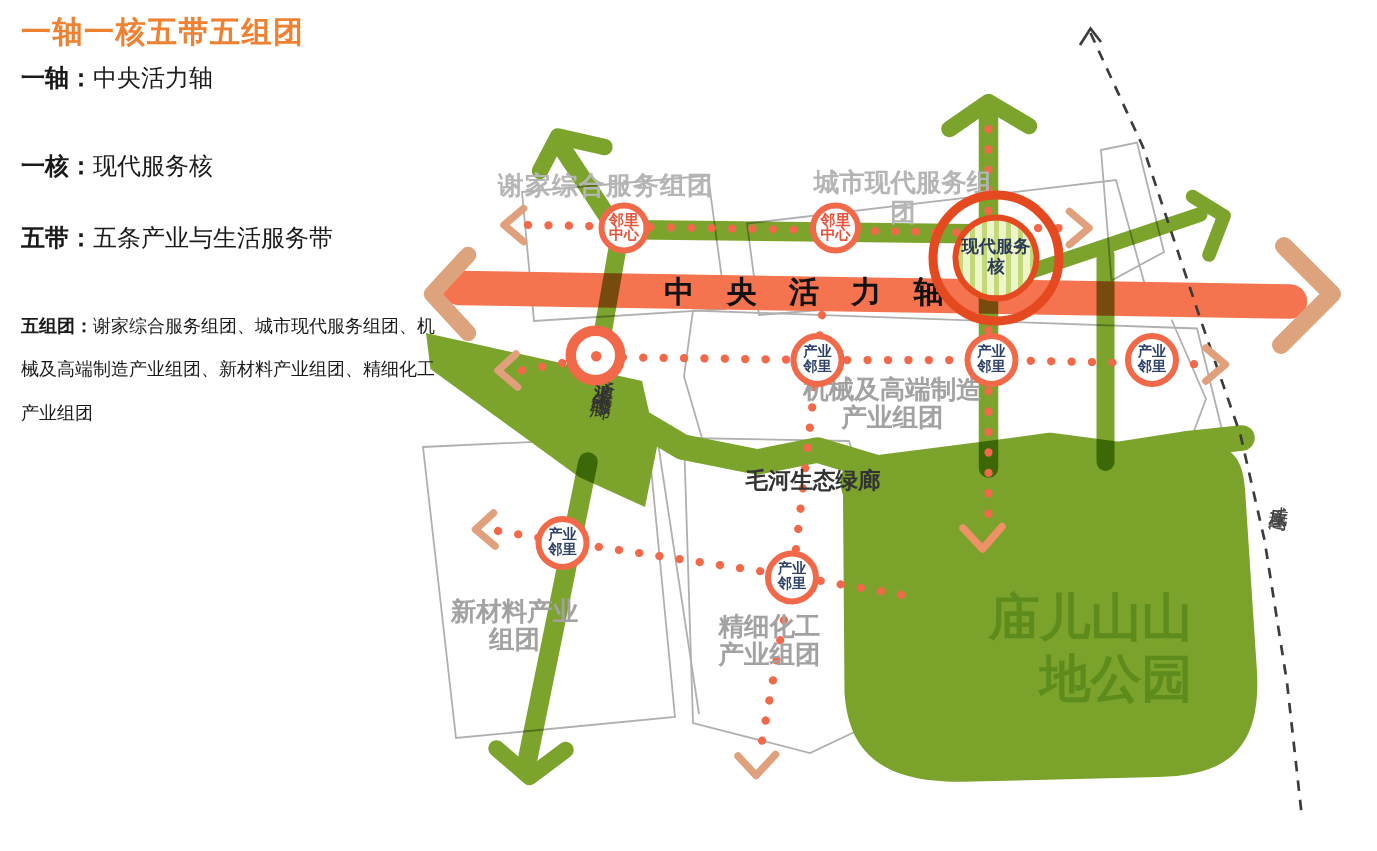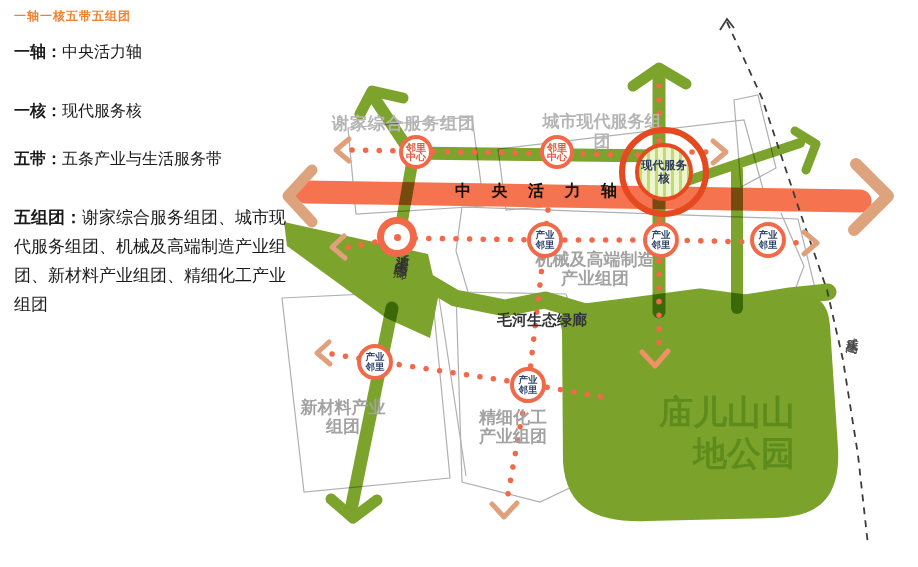--- a/index.html
+++ b/index.html
@@ -1,31 +1,31 @@
 <!DOCTYPE html>
 <html><head>
 <meta charset="utf-8">
 <style>
   html,body{margin:0;padding:0;}
   body{width:918px;height:567px;position:relative;background:#ffffff;overflow:hidden;
        font-family:"Liberation Sans","DejaVu Sans",sans-serif;}
   #map-svg{position:absolute;left:0;top:0;}
 
   
-  .title{position:absolute;left:14px;top:8px;font-size:12px;font-weight:bold;color:#ef8232;letter-spacing:1px;}
+  .title{position:absolute;left:14px;top:8px;font-size:20px;font-weight:bold;color:#ef8232;letter-spacing:1px;}
   .legend-item{position:absolute;left:14px;font-size:16px;color:#1a1a1a;white-space:nowrap;}
   .legend-item .term{font-weight:bold;}
-  .legend-para{position:absolute;left:14px;top:203px;width:284px;font-size:17px;line-height:29px;color:#1a1a1a;}
+  .legend-para{position:absolute;left:14px;top:203px;width:284px;font-size:12px;line-height:29px;color:#1a1a1a;}
   .legend-para .term{font-weight:bold;}
 
   
   .dlabel{position:absolute;font-weight:bold;color:#b5b5b5;font-size:17px;text-align:center;line-height:20px;}
   .dlabel.gray2{color:#a2a2a2;line-height:19px;}
   .axis-label{position:absolute;left:440px;top:181px;width:200px;text-align:center;
-              font-size:16px;font-weight:bold;color:#111;letter-spacing:8px;}
+              font-size:20px;font-weight:bold;color:#111;letter-spacing:8px;}
   .park-label{position:absolute;left:655px;top:392px;width:140px;text-align:right;
               font-size:34px;line-height:41px;color:#5d8c1c;font-weight:600;}
   .corridor-label{position:absolute;left:497px;top:311px;font-size:15px;font-weight:600;color:#333;}
   .vtext{position:absolute;writing-mode:vertical-rl;text-orientation:upright;color:#333;}
   .tongjiqu{left:398px;top:241px;font-size:14px;letter-spacing:2px;transform:rotate(11deg);transform-origin:top left;}
   .chengle{left:845px;top:326px;font-size:13px;color:#444;letter-spacing:1px;transform:rotate(7deg);transform-origin:top left;}
 
   
   .node{position:absolute;border-radius:50%;background:#fff;display:flex;align-items:center;justify-content:center;
         text-align:center;font-weight:bold;}

